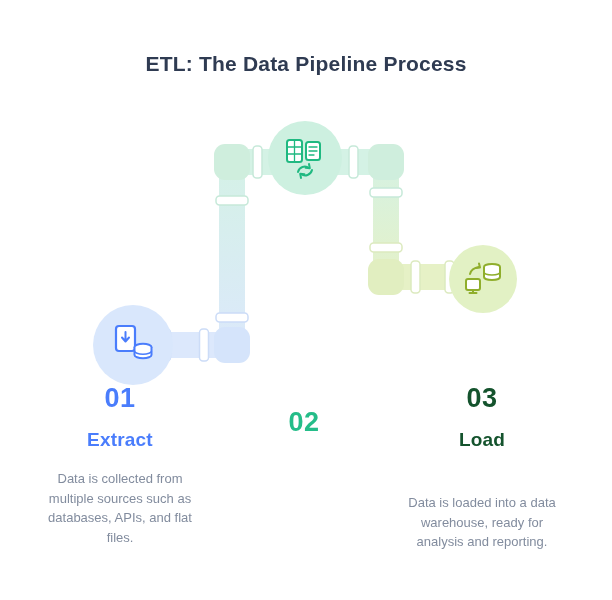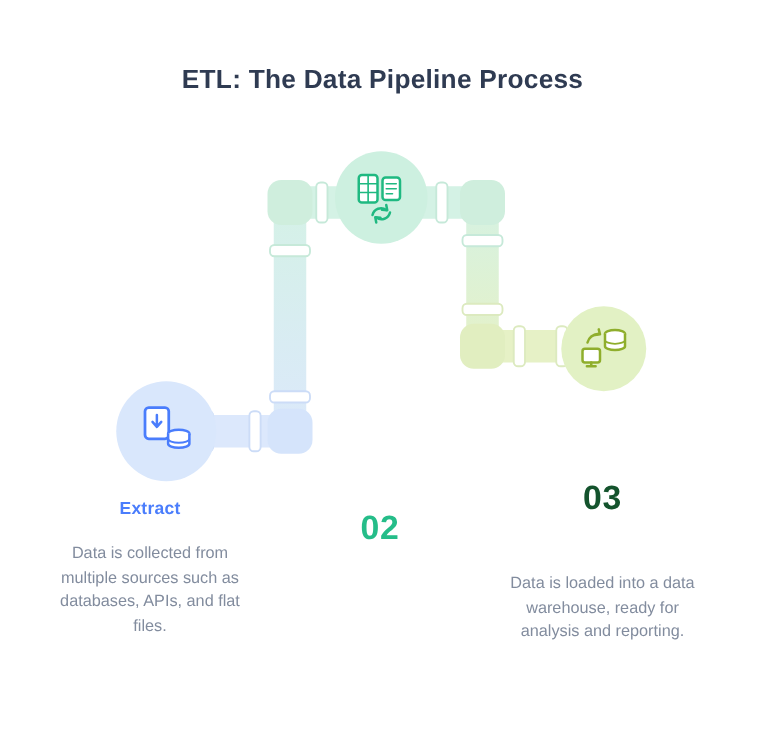--- a/index.html
+++ b/index.html
@@ -17,21 +17,21 @@
     font-size:21px;font-weight:800;
     color:#2f3b52;
     letter-spacing:.2px;
   }
   .pipe-svg{position:absolute;top:0;left:0;}
   .step-col{position:absolute;text-align:center;top:383px;}
   .col-1{left:35px;width:170px;}
   .col-2{left:215px;width:178px;margin-top:24px;}
   .col-3{left:396px;width:172px;}
   .step-number{font-size:27px;font-weight:800;letter-spacing:.5px;}
-  .step-label{font-size:14px;font-weight:800;margin-top:15px;letter-spacing:.2px;}
+  .step-label{font-size:19px;font-weight:800;margin-top:15px;letter-spacing:.2px;}
   .step-desc{
     font-size:13px;line-height:1.5;color:#828c9e;
     margin-top:18px;padding:0 10px;
   }
   .col-3 .step-desc{margin-top:42px;}
   .c-blue{color:#4a7dfc;}
   .c-green{color:#25bd89;}
   .c-olive{color:#14532d;}
 </style>
 </head>
@@ -110,26 +110,28 @@
         <path d="M484 272 a8 3 0 0 0 16 0" fill="none" stroke="#8fae2c" stroke-width="1.4"></path>
         <rect x="466" y="279" width="14" height="11" rx="2" fill="#ffffff" stroke="#8fae2c" stroke-width="2"></rect>
         <path d="M473 290 v3 M469.5 293 h7" fill="none" stroke="#8fae2c" stroke-width="2" stroke-linecap="round"></path>
         <path d="M470 274 a11 9 0 0 1 9 -7" fill="none" stroke="#8fae2c" stroke-width="2" stroke-linecap="round"></path>
         <path d="M479 263.5 l1 4 -4 0.5" fill="none" stroke="#8fae2c" stroke-width="2" stroke-linecap="round" stroke-linejoin="round"></path>
       </g>
     </g>
   </svg>
 
   <div class="step-col col-1">
+    <div class="step-number c-blue">01</div>
     <div class="step-label c-blue">Extract</div>
     <div class="step-desc">Data is collected from multiple sources such as databases, APIs, and flat files.</div>
   </div>
 
   <div class="step-col col-2">
     <div class="step-number c-green">02</div>
   </div>
 
   <div class="step-col col-3">
     <div class="step-number c-olive">03</div>
+    <div class="step-label c-olive">Load</div>
     <div class="step-desc">Data is loaded into a data warehouse, ready for analysis and reporting.</div>
   </div>
 
 </div>
 
 </body></html>

